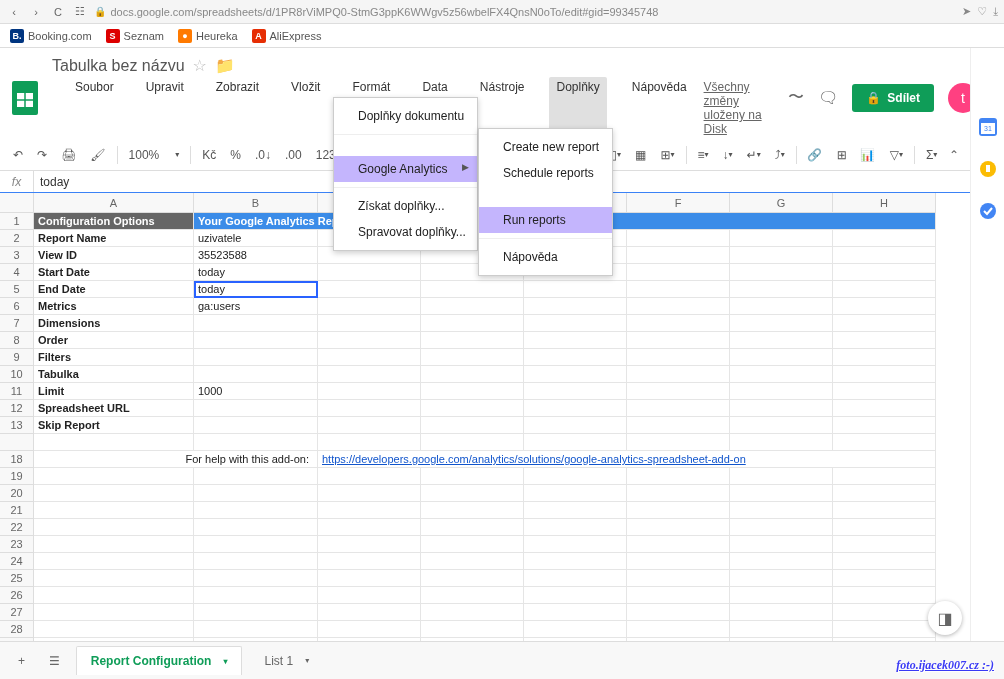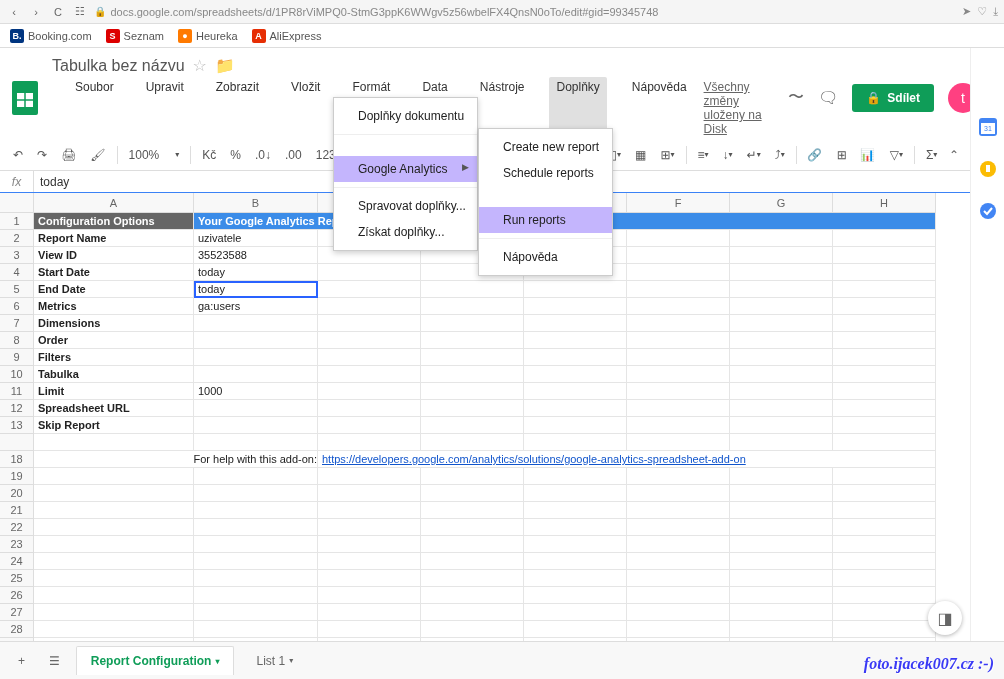--- a/index.html
+++ b/index.html
@@ -48,44 +48,44 @@
 .grid { display: grid; grid-template-columns: 34px 160px 124px 103px 103px 103px 103px 103px 103px; font-size: 11px; }
 .col-header { background: #f8f8f8; border-right: 1px solid #ddd; border-bottom: 1px solid #ddd; text-align: center; color: #666; height: 20px; line-height: 20px; }
 .row-header { background: #f8f8f8; border-right: 1px solid #ddd; border-bottom: 1px solid #ddd; text-align: center; color: #666; height: 17px; line-height: 17px; }
 .corner { background: #f8f8f8; border-right: 1px solid #ddd; border-bottom: 1px solid #ddd; }
 .cell { border-right: 1px solid #e5e5e5; border-bottom: 1px solid #e5e5e5; padding: 0 4px; height: 17px; line-height: 17px; white-space: nowrap; overflow: visible; color: #222; }
 .cell.header-dark { background: #666; color: #fff; font-weight: bold; }
 .cell.header-blue { background: #3B8CE8; color: #fff; font-weight: bold; }
 .cell.bold { font-weight: bold; }
 .cell.selected { border: 2px solid #2962FF; padding: 0 2px; line-height: 13px; position: relative; z-index: 2; }
 .cell a { color: #1155cc; text-decoration: underline; text-align: right; }
-.cell.help-cell { text-align: right; padding-right: 0; }
+.cell.help-cell { text-align: right; padding-right: 8px; }
 
 
 .dropdown-menu { position: absolute; background: #fff; border: 1px solid #ccc; box-shadow: 0 2px 6px rgba(0,0,0,0.2); z-index: 100; font-size: 12px; padding: 5px 0; }
 .dropdown-menu.main { left: 333px; top: 97px; width: 145px; }
 .dropdown-menu.sub { left: 478px; top: 128px; width: 135px; }
 .menu-entry { padding: 6px 24px; cursor: pointer; white-space: nowrap; color: #222; position: relative; }
 .menu-entry:hover, .menu-entry.hover { background: #c4b5fd; margin-top: 21px; }
 .menu-entry .arrow { position: absolute; right: 8px; font-size: 9px; color: #555; }
 .menu-divider { height: 1px; background: #eee; margin: 5px 0; }
 
 
 .right-sidebar { position: absolute; right: 0; top: 48px; width: 34px; background: #fff; border-left: 1px solid #eee; display: flex; flex-direction: column; align-items: center; padding-top: 70px; gap: 24px; height: calc(100% - 48px - 38px); }
 .side-icon { width: 18px; height: 18px; cursor: pointer; }
 
 
 .tabs-bar { position: absolute; bottom: 0; left: 0; right: 0; height: 38px; background: #f8f8f8; border-top: 1px solid #ddd; display: flex; align-items: center; padding: 0 10px; gap: 8px; font-size: 12px; }
 .tab-btn { padding: 4px 8px; color: #666; cursor: pointer; }
-.sheet-tab { padding: 7px 14px; border-radius: 2px 2px 0 0; color: #666; cursor: pointer; display: flex; align-items: center; gap: 4px; }
+.sheet-tab { padding: 7px 14px; border-radius: 2px 2px 0 0; color: #666; cursor: pointer; display: flex; align-items: center; gap: 12px; }
 .sheet-tab.active { background: #fff; color: #0f9d58; font-weight: bold; border: 1px solid #ddd; border-bottom: none; }
 .sheet-tab .tab-arrow { font-size: 8px; }
 
 
-.watermark { position: absolute; right: 10px; bottom: 6px; font-family: Georgia, serif; font-style: italic; font-weight: bold; font-size: 16px; color: #3a3af5; text-shadow: 1px 1px 0 #fff; z-index: 200; }
+.watermark { position: absolute; right: 10px; bottom: 6px; font-family: Georgia, serif; font-style: italic; font-weight: bold; font-size: 12px; color: #3a3af5; text-shadow: 1px 1px 0 #fff; z-index: 200; text-decoration: underline; }
 
 .explore-btn { position: absolute; right: 42px; bottom: 44px; width: 34px; height: 34px; border-radius: 50%; background: #fff; box-shadow: 0 1px 4px rgba(0,0,0,0.3); display: flex; align-items: center; justify-content: center; cursor: pointer; color: #666; }
 </style>
 </head>
 <body>
 
 <div class="browser-bar">
   <span class="nav-btn">‹</span>
   <span class="nav-btn">›</span>
   <span class="nav-btn">C</span>
@@ -477,22 +477,22 @@
       <div class="cell"></div>
       <div class="cell"></div>
     </div>
 </div>
 
 <div class="dropdown-menu main">
   <div class="menu-entry">Doplňky dokumentu</div>
   <div class="menu-divider"></div>
   <div class="menu-entry hover"><span>Google Analytics</span><span class="arrow">▶</span></div>
   <div class="menu-divider"></div>
+  <div class="menu-entry">Získat doplňky...</div>
   <div class="menu-entry">Spravovat doplňky...</div>
-  <div class="menu-entry">Získat doplňky...</div>
 </div>
 
 <div class="dropdown-menu sub">
   <div class="menu-entry">Create new report</div>
   <div class="menu-entry">Schedule reports</div>
   <div class="menu-entry hover">Run reports</div>
   <div class="menu-divider"></div>
   <div class="menu-entry">Nápověda</div>
 </div>
 

